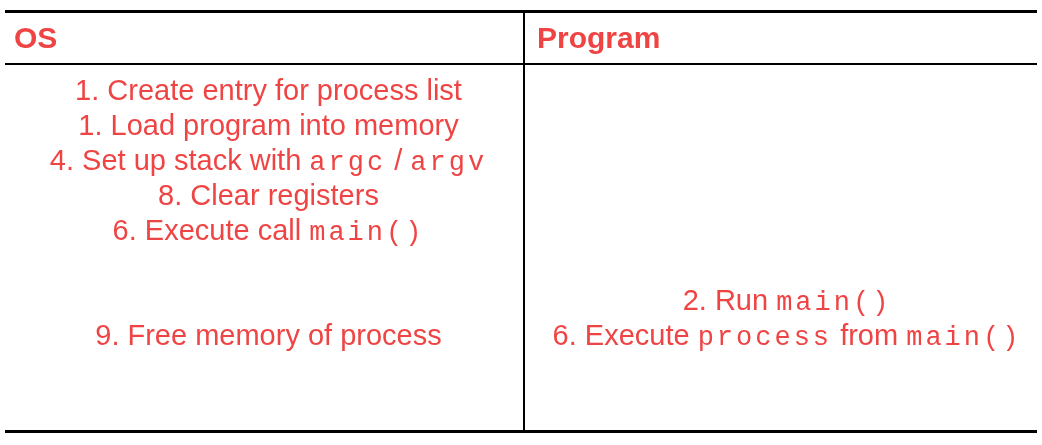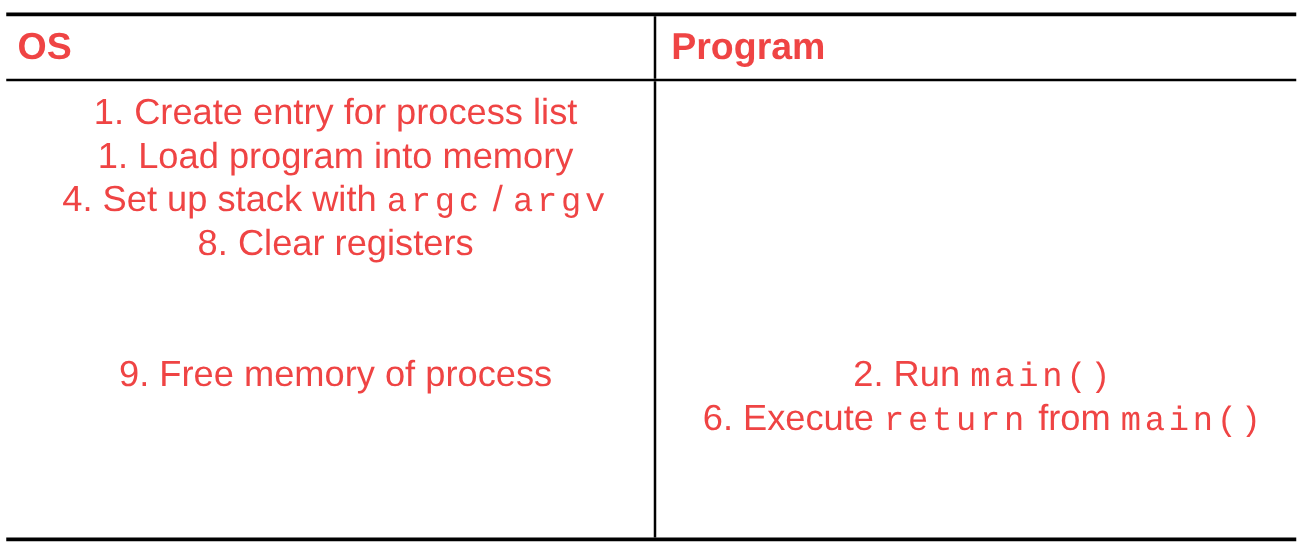--- a/index.html
+++ b/index.html
@@ -82,32 +82,33 @@
       <div class="cell-left">OS</div>
       <div class="cell-right">Program</div>
     </div>
 
     <div class="tbody">
       <div class="cell-left bcell" id="os-column">
           <div class="line"><span>1. Create entry for process list</span></div>
           <div class="line"><span>1. Load program into memory</span></div>
           <div class="line"><span>4. Set up stack with </span><span class="code">argc</span><span> / </span><span class="code">argv</span></div>
           <div class="line"><span>8. Clear registers</span></div>
+          <div class="line"><span>6. Execute call </span><span class="code">main()</span></div>
           <div class="line"></div>
           <div class="line"></div>
           <div class="line"><span>9. Free memory of process</span></div>
         </div>
       <div class="cell-right bcell" id="program-column">
           <div class="line"></div>
           <div class="line"></div>
           <div class="line"></div>
           <div class="line"></div>
           <div class="line"></div>
           <div class="line"></div>
           <div class="line"><span>2. Run </span><span class="code">main()</span></div>
-          <div class="line"><span>6. Execute </span><span class="code">return</span><span> from </span><span class="code">main()</span></div>
+          <div class="line"><span>6. Execute </span><span class="code">process</span><span> from </span><span class="code">main()</span></div>
           <div class="line"></div>
           <div class="line"></div>
         </div>
     </div>
 
   </div>
 </div>
 
 </body></html>

